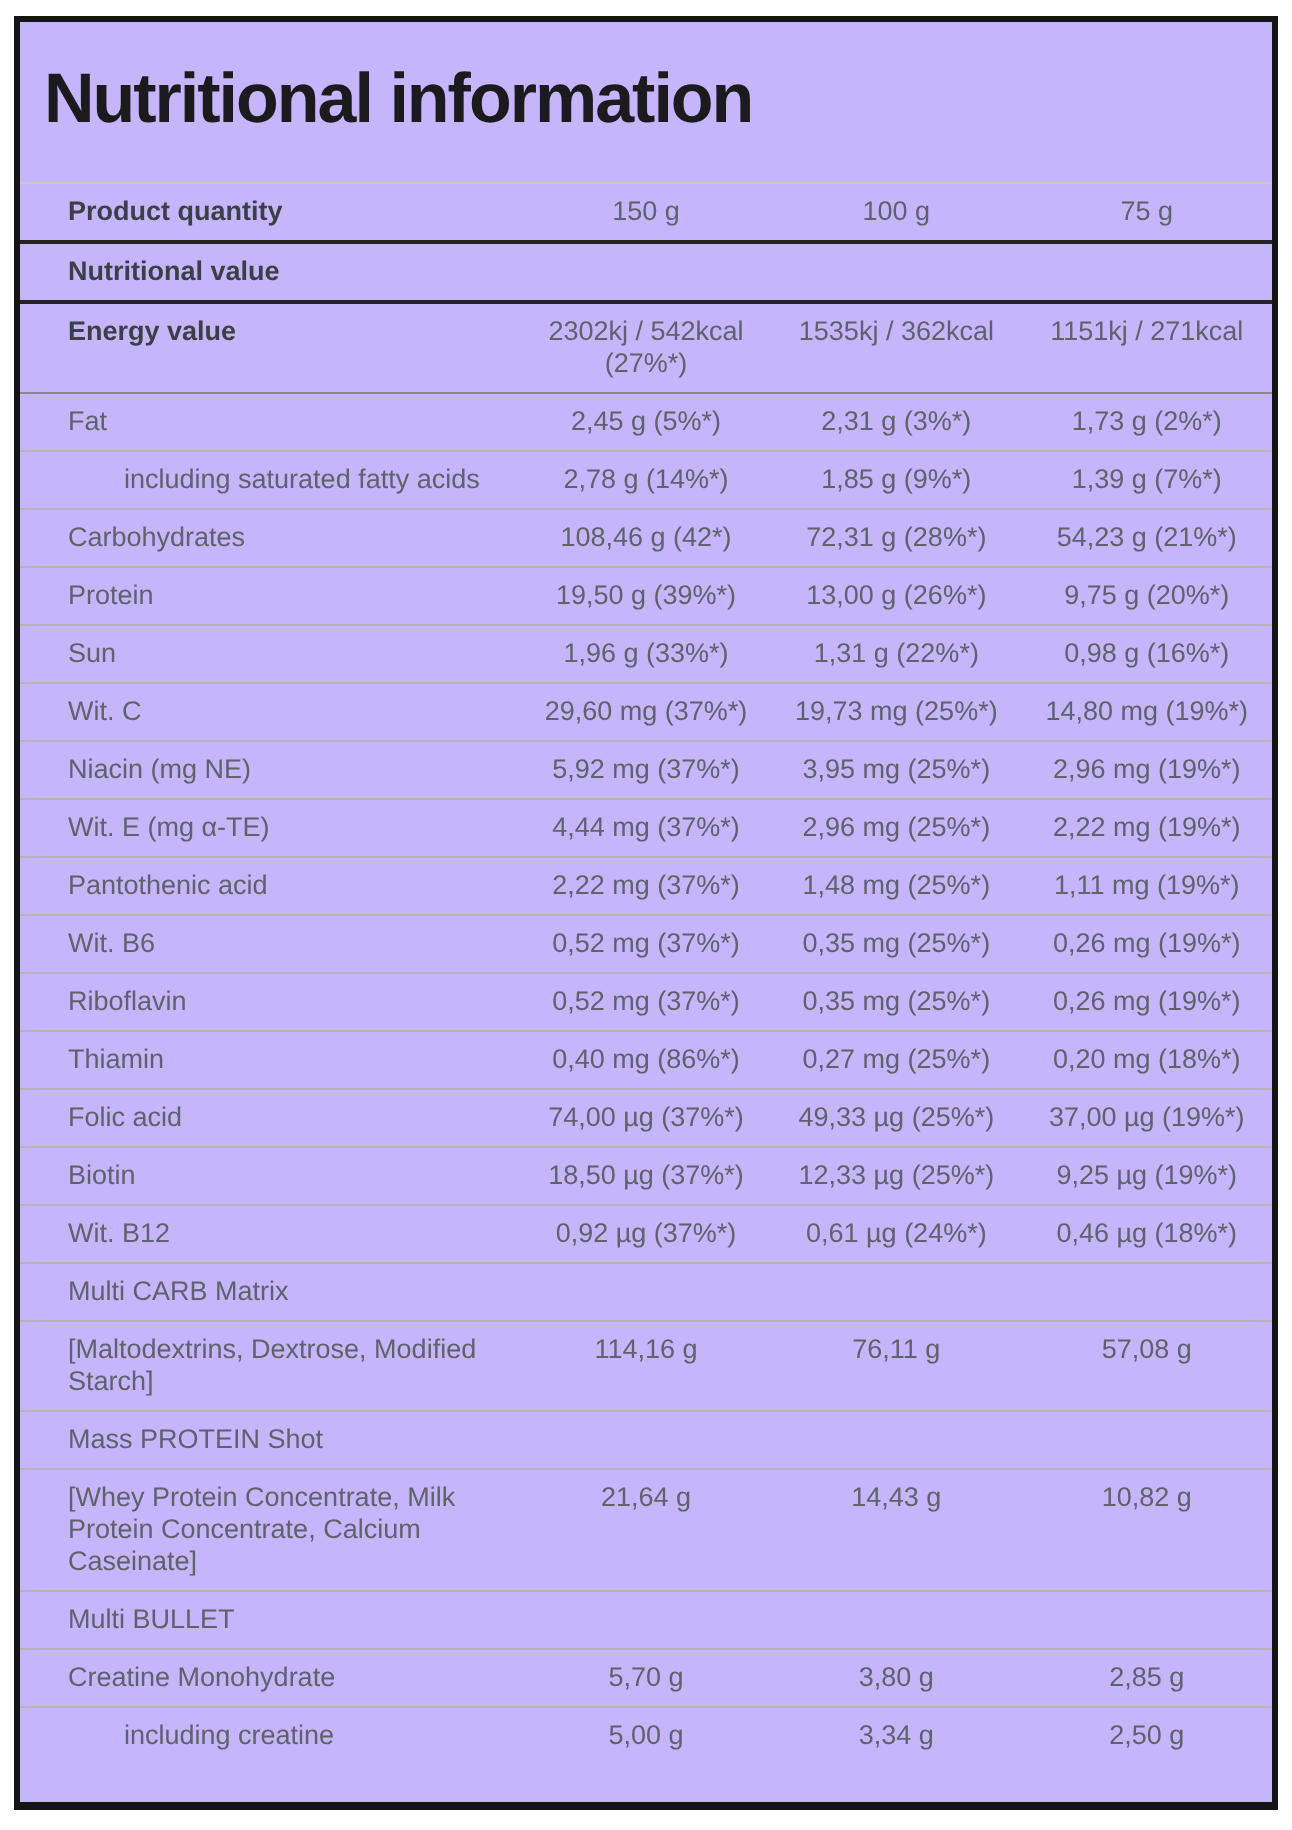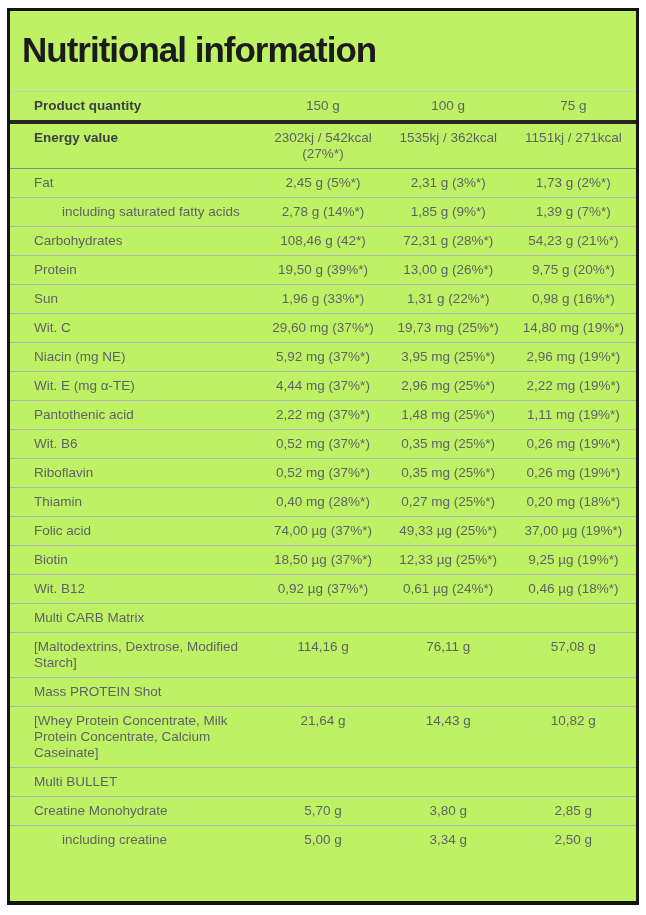--- a/index.html
+++ b/index.html
@@ -9,21 +9,21 @@
   }
   .page {
     width: 646px;
     height: 915px;
     background: #ffffff;
     padding: 8px 7px;
   }
   .nutrition-table {
     border: 3px solid #141414;
     border-bottom-width: 4px;
-    background: #bef264;
+    background: #c4b5fd;
     height: 897px;
     overflow: hidden;
   }
   .title-block {
     padding: 18px 12px 20px 12px;
     border-bottom: 1px solid #c9c9c9;
   }
   .title-block h1 {
     font-size: 35px;
     font-weight: 700;
@@ -75,20 +75,26 @@
     </div>
 
     <div class="trow pq-row">
       <div class="cell-label">Product quantity</div>
       <div class="cell-val">150 g</div>
       <div class="cell-val">100 g</div>
       <div class="cell-val">75 g</div>
     </div>
 
     <div>
+        <div class="trow bold">
+    <div class="cell-label">Nutritional value</div>
+    <div class="cell-val"></div>
+    <div class="cell-val"></div>
+    <div class="cell-val"></div>
+  </div>
         <div class="trow bold sep-dark">
     <div class="cell-label">Energy value</div>
     <div class="cell-val">2302kj / 542kcal (27%*)</div>
     <div class="cell-val">1535kj / 362kcal</div>
     <div class="cell-val">1151kj / 271kcal</div>
   </div>
         <div class="trow sep-mid">
     <div class="cell-label">Fat</div>
     <div class="cell-val">2,45 g (5%*)</div>
     <div class="cell-val">2,31 g (3%*)</div>
@@ -149,21 +155,21 @@
     <div class="cell-val">0,26 mg (19%*)</div>
   </div>
         <div class="trow">
     <div class="cell-label">Riboflavin</div>
     <div class="cell-val">0,52 mg (37%*)</div>
     <div class="cell-val">0,35 mg (25%*)</div>
     <div class="cell-val">0,26 mg (19%*)</div>
   </div>
         <div class="trow">
     <div class="cell-label">Thiamin</div>
-    <div class="cell-val">0,40 mg (28%*)</div>
+    <div class="cell-val">0,40 mg (86%*)</div>
     <div class="cell-val">0,27 mg (25%*)</div>
     <div class="cell-val">0,20 mg (18%*)</div>
   </div>
         <div class="trow">
     <div class="cell-label">Folic acid</div>
     <div class="cell-val">74,00 µg (37%*)</div>
     <div class="cell-val">49,33 µg (25%*)</div>
     <div class="cell-val">37,00 µg (19%*)</div>
   </div>
         <div class="trow">

